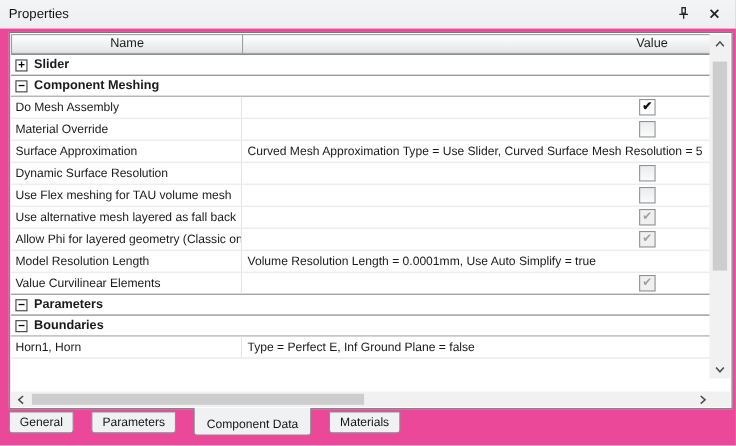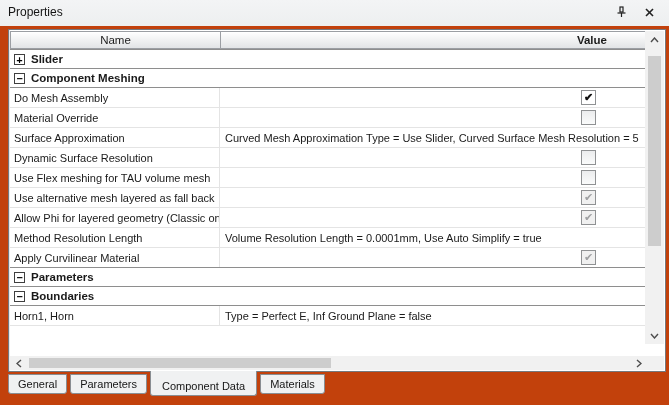--- a/index.html
+++ b/index.html
@@ -1,33 +1,33 @@
 <!DOCTYPE html>
 <html><head>
 <meta charset="utf-8">
 <style>
   html,body{margin:0;padding:0;}
   body{font-family:"Liberation Sans",sans-serif;background:#f0f1f2;}
-  #root{position:relative;width:669px;height:405px;background:#c2410c;overflow:hidden;}
+  #root{position:relative;width:669px;height:405px;background:#ec4899;overflow:hidden;}
 
   
   .titlebar{position:absolute;left:0;top:0;width:669px;height:26px;background:linear-gradient(#f3f4f5,#edeff0);}
   .title{position:absolute;left:8px;top:5px;font-size:12px;color:#141414;}
   .tb-btn{position:absolute;top:4px;width:16px;height:16px;display:flex;align-items:center;justify-content:center;cursor:default;}
   .tb-pin{right:40px;} .tb-close{right:12px;}
 
   
   .frame{position:absolute;left:8px;top:29px;width:658px;height:343px;box-sizing:border-box;border:1px solid #75797e;background:#fff;box-shadow:inset 1px 0 0 #e8e9ea;}
   .content{position:absolute;left:1px;top:1px;width:637px;height:327px;overflow:hidden;background:#fff;text-align:center;}
 
   
   .ghead{display:flex;height:19px;box-sizing:border-box;border-bottom:1px solid #565758;background:#fff;}
   .hcell{box-sizing:border-box;height:18px;border:1px solid #9b9ea3;background:linear-gradient(#ffffff,#e2e4e6);box-shadow:inset 0 1px 0 #fff;font-size:11.5px;color:#1c1c1c;display:flex;align-items:center;}
   .hname{width:211px;justify-content:center;}
-  .hvalue{flex:1;margin-left:-1px;justify-content:flex-end;padding-right:39px;font-weight:bold;}
+  .hvalue{flex:1;margin-left:-1px;justify-content:flex-end;padding-right:39px;}
 
   
   .row{display:flex;height:20px;box-sizing:border-box;border-bottom:1px solid #e4e4e4;background:#fff;}
   .row-cat{border-top:1px solid #8e8e8e;border-bottom:1px solid #8e8e8e;margin-top:-1px;}
   .cell-name{width:210px;flex:none;box-sizing:border-box;display:flex;align-items:center;overflow:hidden;white-space:nowrap;font-size:11px;color:#1a1a1a;padding-left:4px;border-right:1px solid #e4e4e4;}
   .row-cat .cell-name{width:100%;border-right:none;font-weight:bold;font-size:11.5px;padding-left:3px;}
   .cell-value{flex:1;display:flex;align-items:center;overflow:hidden;white-space:nowrap;font-size:11px;color:#1a1a1a;padding-left:5px;box-sizing:border-box;}
   .cell-value.cbcell{justify-content:flex-end;padding-right:51px;}
 
   .exp{width:11px;height:11px;flex:none;box-sizing:border-box;border:1px solid #3f3f3f;background:#fff;display:flex;align-items:center;justify-content:center;font:bold 10px/9px "DejaVu Sans Mono",monospace;color:#000;margin:0 6px 0 1px;}
@@ -42,21 +42,21 @@
   .corner{position:absolute;right:1px;bottom:1px;width:19px;height:14px;background:#f1f1f1;}
   .sbtn{position:absolute;display:flex;align-items:center;justify-content:center;}
   .v-up{left:0;top:0;width:19px;height:17px;}
   .v-down{left:0;bottom:0;width:19px;height:17px;}
   .h-left{left:0;top:0;width:17px;height:14px;}
   .h-right{right:0;top:0;width:17px;height:14px;}
   .vthumb{position:absolute;left:3px;width:13px;top:25px;height:190px;background:#cdcdcd;}
   .hthumb{position:absolute;top:2px;height:10px;left:19px;width:302px;background:#cdcdcd;}
 
   
-  .tabs{position:absolute;left:8px;top:372px;height:30px;display:flex;align-items:flex-start;gap:3px;z-index:3;}
+  .tabs{position:absolute;left:8px;top:372px;height:30px;display:flex;align-items:flex-start;gap:16px;z-index:3;}
   .tab{box-sizing:border-box;margin-top:2px;height:20px;padding:0 9px;border:1px solid #898d92;border-radius:0 0 3px 3px;background:#f0f1f2;font-size:11px;color:#161616;line-height:18px;white-space:nowrap;}
   .tab.selected{margin-top:-1px;height:25px;border-top:none;line-height:30px;padding:0 11px;}
 </style>
 </head>
 <body>
 
 <div id="root">
 
   <div class="titlebar">
     <span class="title">Properties</span>
@@ -162,31 +162,31 @@
       <span>Allow Phi for layered geometry (Classic only)</span>
     </div>
     <div class="cell-value cbcell">
 
       <span class="cb on dis">✔</span>
     </div>
   </div>
           <div class="row">
     <div class="cell-name">
 
-      <span>Method Resolution Length</span>
+      <span>Model Resolution Length</span>
     </div>
     <div class="cell-value">
       <span>Volume Resolution Length = 0.0001mm, Use Auto Simplify = true</span>
 
     </div>
   </div>
           <div class="row">
     <div class="cell-name">
 
-      <span>Apply Curvilinear Material</span>
+      <span>Value Curvilinear Elements</span>
     </div>
     <div class="cell-value cbcell">
 
       <span class="cb on dis">✔</span>
     </div>
   </div>
           <div class="row row-cat">
     <div class="cell-name">
       <span class="exp">−</span>
       <span>Parameters</span>

